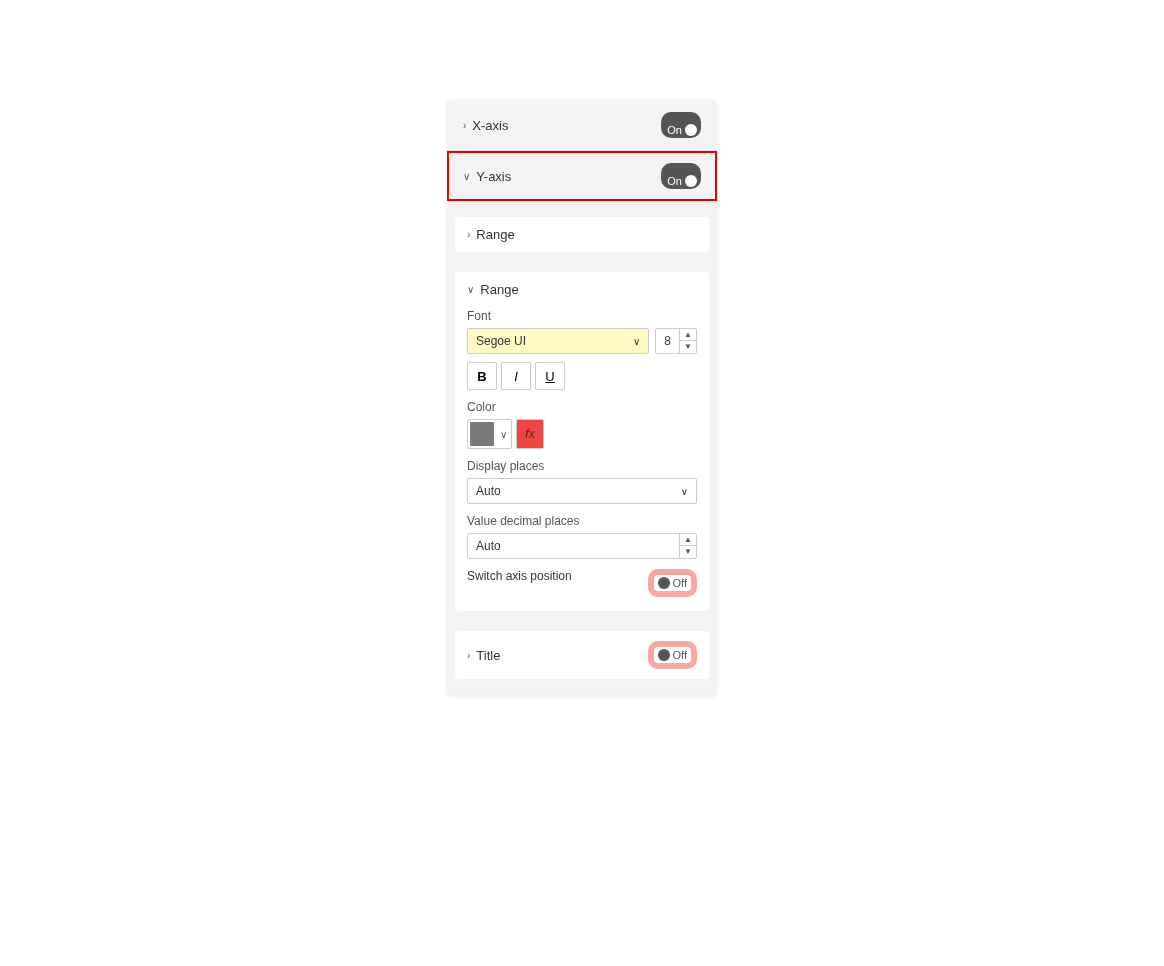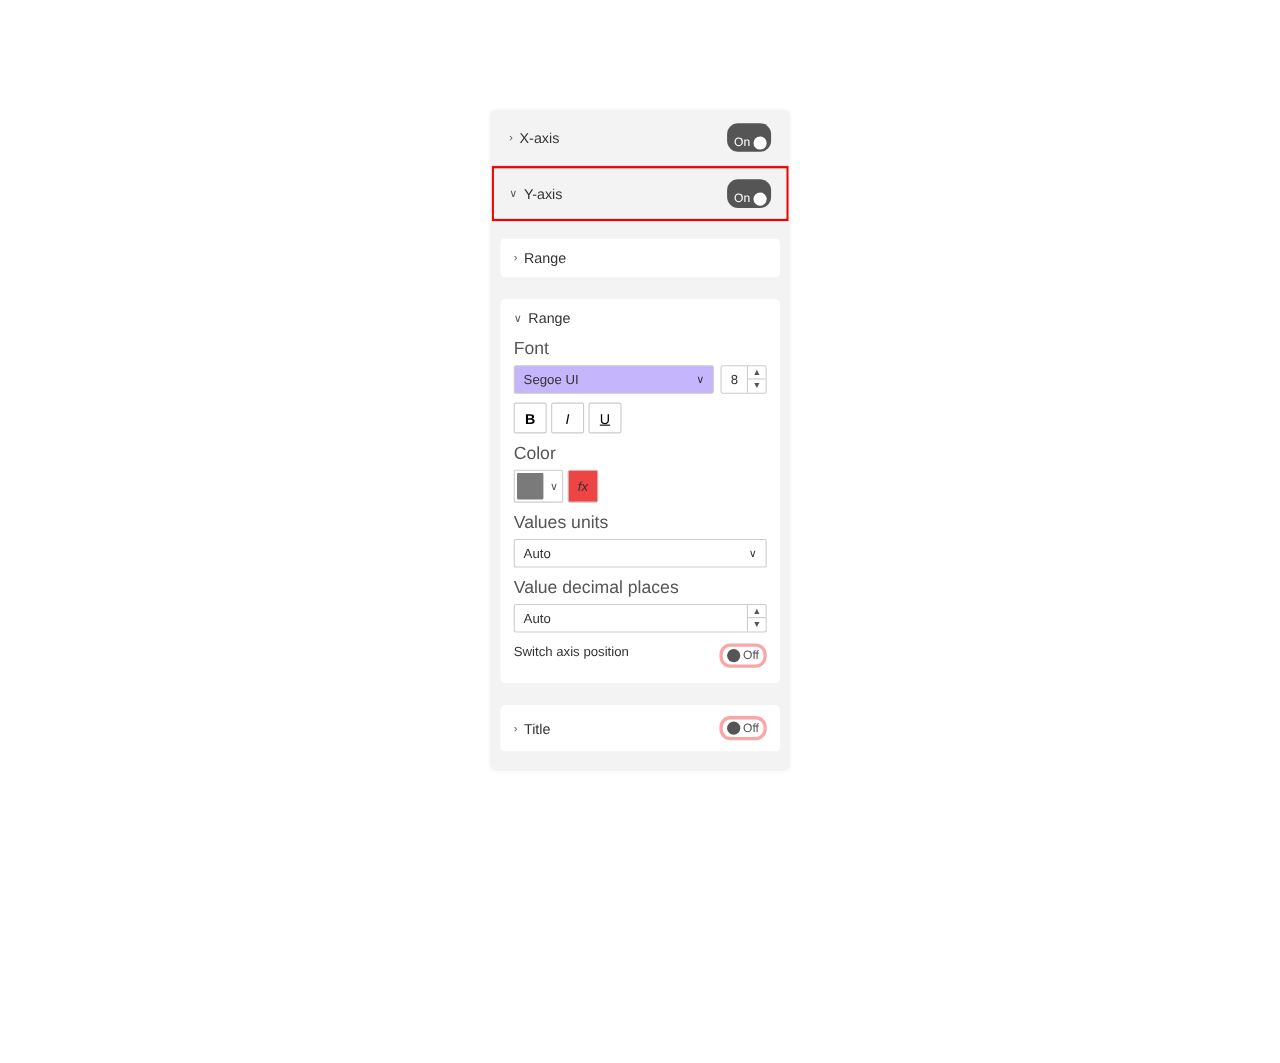--- a/index.html
+++ b/index.html
@@ -65,21 +65,21 @@
       height: 12px;
       border-radius: 50%;
       background: #fff;
     }
 
     
     .toggle-off {
       display: inline-flex;
       align-items: center;
       background: #fff;
-      border: 3px solid #fca5a5;
+      border: 6px solid #fca5a5;
       border-radius: 10px;
       padding: 2px 4px 2px 4px;
       font-size: 11px;
       color: #555;
       gap: 3px;
       white-space: nowrap;
     }
     .toggle-off .toggle-circle {
       width: 12px;
       height: 12px;
@@ -122,40 +122,40 @@
       align-items: center;
       gap: 6px;
       font-size: 13px;
       font-weight: 500;
       color: #333;
       margin-bottom: 12px;
       cursor: pointer;
     }
 
     .field-label {
-      font-size: 16px;
+      font-size: 12px;
       color: #555;
       margin-bottom: 5px;
     }
 
     .font-row {
       display: flex;
       gap: 6px;
       margin-bottom: 8px;
     }
 
     .font-select {
       flex: 1;
       display: flex;
       align-items: center;
       justify-content: space-between;
       border: 1px solid #ccc;
       border-radius: 2px;
       padding: 4px 8px;
-      background: #c4b5fd;
+      background: #fef9c3;
       font-size: 12px;
       cursor: pointer;
     }
 
     .font-size-box {
       display: flex;
       align-items: center;
       border: 1px solid #ccc;
       border-radius: 2px;
       background: #fff;
@@ -396,21 +396,21 @@
       <div class="color-row">
         <div class="color-swatch-box">
           <div class="color-swatch"></div>
           <span class="color-chevron">∨</span>
         </div>
         <button class="fx-btn">fx</button>
       </div>
     </div>
 
     <div class="field-group">
-      <div class="field-label">Values units</div>
+      <div class="field-label">Display places</div>
       <div class="select-full">
         <span>Auto</span>
         <span style="font-size:10px;">∨</span>
       </div>
     </div>
 
     <div class="field-group">
       <div class="field-label">Value decimal places</div>
       <div class="spinner-box">
         <span class="spinner-value">Auto</span>

